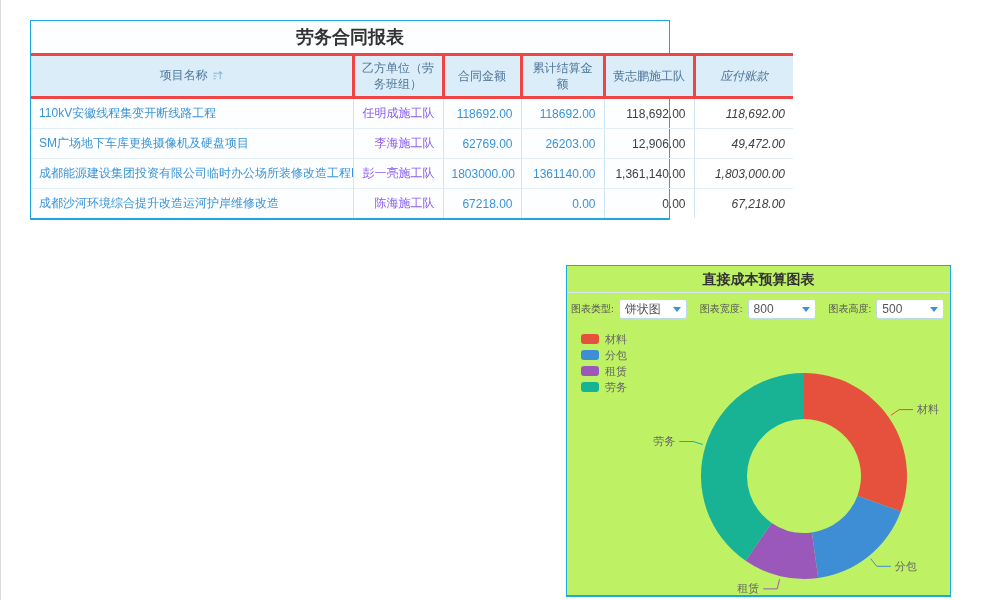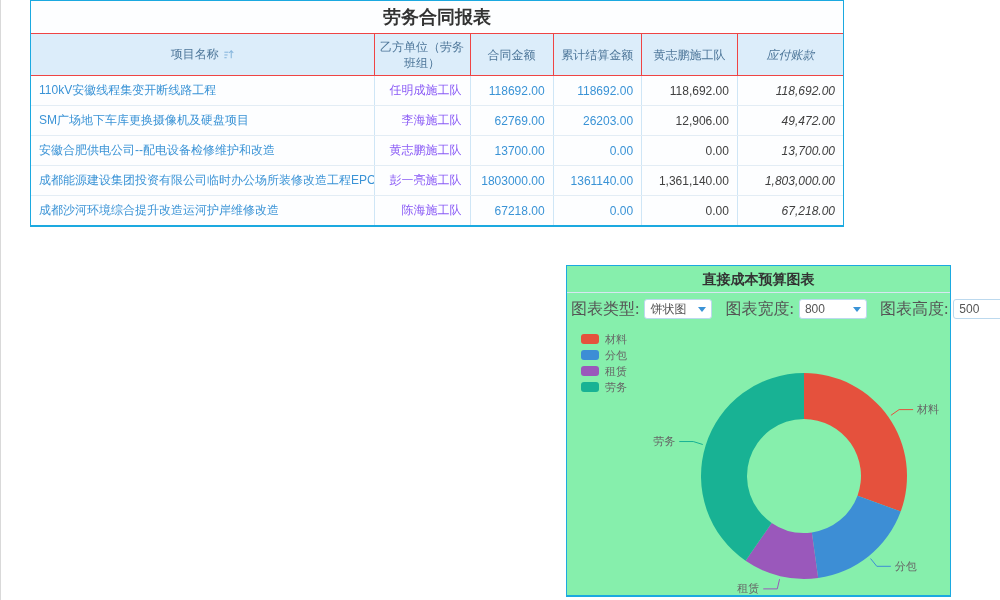--- a/index.html
+++ b/index.html
@@ -1,51 +1,51 @@
 <!DOCTYPE html>
 <html><head>
 <meta charset="utf-8">
 <style>
   * { margin:0; padding:0; box-sizing:border-box; }
   html,body { width:1000px; height:600px; background:#ffffff; overflow:hidden;
               font-family:"Liberation Sans","DejaVu Sans",sans-serif; position:relative; }
   .screen-edge { position:absolute; left:0; top:0; width:1px; height:600px; background:#d9d9d9; }
 
   
-  .table-panel { position:absolute; left:30px; top:0; width:814px;
+  .table-panel { position:absolute; left:30px; top:20px; width:640px;
                  border:1px solid #1ba9e0; border-bottom-width:2px; background:#fdfeff; }
   .report-title { height:32px; line-height:32px; text-align:center;
                   font-size:18px; font-weight:bold; color:#333; }
   table.report { width:100%; border-collapse:collapse; table-layout:fixed; }
   table.report th { background:#dcedfa; color:#4d7699; font-weight:normal; font-size:12px;
-                    text-align:center; border:1px solid #ef4444; padding:4px 5px; height:42px;
+                    text-align:center; border:3px solid #ef4444; padding:4px 5px; height:42px;
                     line-height:16px; }
   table.report td { font-size:12px; height:24px; padding:6px 8px;
                     border-left:1px solid #cfe6f6; border-right:1px solid #cfe6f6;
                     border-top:1px solid #e3edf5; border-bottom:1px solid #e3edf5;
                     white-space:nowrap; overflow:hidden; }
   table.report tr > *:first-child { border-left:none; }
   table.report tr > *:last-child  { border-right:none; }
   table.report tbody tr:last-child td { border-bottom:none; }
   .c-project { width:322px; text-align:left;  color:#3a93d6; }
   .c-unit    { width:90px;  text-align:right;  color:#8b5cf6; }
   .c-amt     { width:78px;  text-align:right; color:#3a93d6; }
   .c-settle  { width:83px;  text-align:right; color:#3a93d6; }
   .c-unpaid  { width:90px;  text-align:right; color:#404040; }
   .c-payable { width:99px;  text-align:right; color:#404040;font-style:italic; }
   .sort-ic { display:inline-block; vertical-align:-2px; margin-left:4px; }
 
   
   .chart-panel { position:absolute; left:566px; top:265px; width:385px; height:332px;
-                 border:1px solid #1ba9e0; border-bottom-width:2px; background:#86efac; }
+                 border:1px solid #1ba9e0; border-bottom-width:2px; background:#bef264; }
   .chart-header { height:27px; line-height:26px; text-align:center; font-weight:bold;
                   font-size:14px; color:#333; border-bottom:1px solid #d8e7f2; }
   .chart-controls { height:32px; display:flex; align-items:center; padding:0 4px; }
   .ctl-group { display:flex; align-items:center; margin-right:13px; }
-  .ctl-label { font-size:16px; color:#555; margin-right:5px; white-space:nowrap;font-family:Liberation Serif, serif; }
+  .ctl-label { font-size:10px; color:#555; margin-right:5px; white-space:nowrap;font-family:Liberation Serif, serif; }
   .selectbox { width:68px; height:20px; border:1px solid #bcd9ee; border-radius:3px;
                background:#fff; display:flex; align-items:center; justify-content:space-between;
                padding:4px 5px; font-size:12px; color:#555; cursor:pointer; }
   .caret { width:0; height:0; border-left:4px solid transparent; border-right:4px solid transparent;
            border-top:5px solid #3a93d6; }
   .chart-body { position:relative; height:271px; }
   .legend { position:absolute; left:14px; top:6px; z-index:2; }
   .legend-item { display:flex; align-items:center; height:16px; cursor:pointer; }
   .legend-marker { width:18px; height:10px; border-radius:3px; margin-right:6px; }
   .legend-label { font-size:11px; color:#666; }
@@ -88,28 +88,20 @@
         <td class="c-unpaid">118,692.00</td>
         <td class="c-payable">118,692.00</td>
       </tr>
       <tr>
         <td class="c-project">SM广场地下车库更换摄像机及硬盘项目</td>
         <td class="c-unit">李海施工队</td>
         <td class="c-amt">62769.00</td>
         <td class="c-settle">26203.00</td>
         <td class="c-unpaid">12,906.00</td>
         <td class="c-payable">49,472.00</td>
-      </tr>
-      <tr>
-        <td class="c-project">安徽合肥供电公司--配电设备检修维护和改造</td>
-        <td class="c-unit">黄志鹏施工队</td>
-        <td class="c-amt">13700.00</td>
-        <td class="c-settle">0.00</td>
-        <td class="c-unpaid">0.00</td>
-        <td class="c-payable">13,700.00</td>
       </tr>
       <tr>
         <td class="c-project">成都能源建设集团投资有限公司临时办公场所装修改造工程EPC</td>
         <td class="c-unit">彭一亮施工队</td>
         <td class="c-amt">1803000.00</td>
         <td class="c-settle">1361140.00</td>
         <td class="c-unpaid">1,361,140.00</td>
         <td class="c-payable">1,803,000.00</td>
       </tr>
       <tr>

